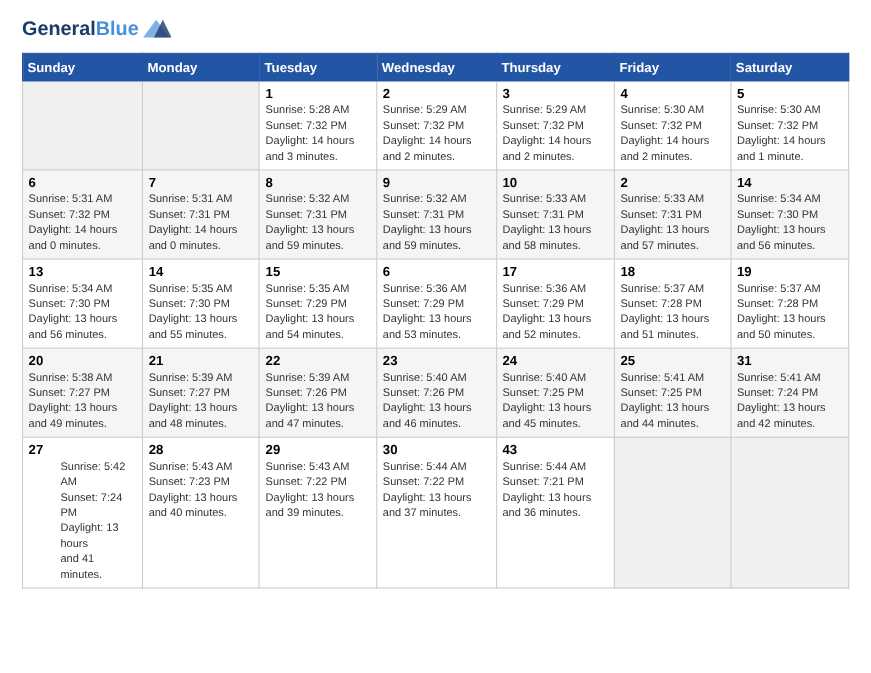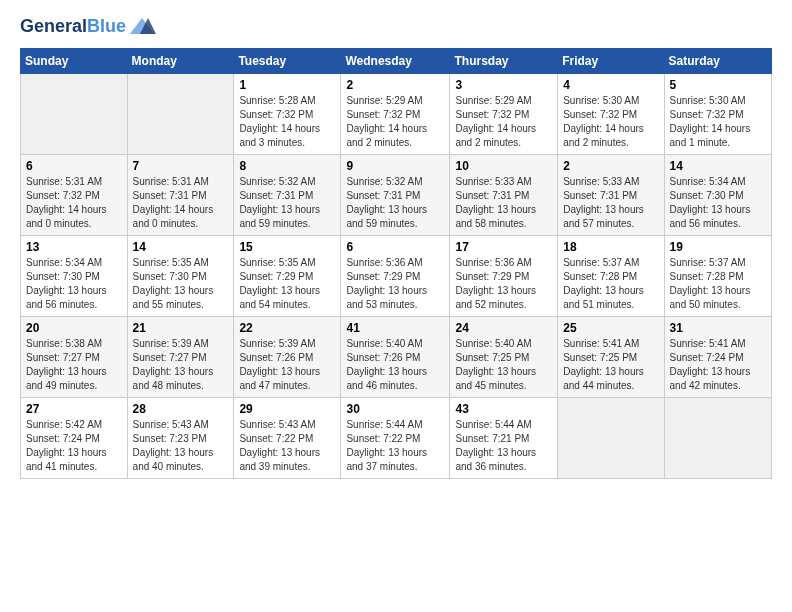--- a/index.html
+++ b/index.html
@@ -284,21 +284,21 @@
 and 48 minutes.</div>
           </td>
           <td>
             <div class="day-number">22</div>
             <div class="day-info" style="white-space: pre-line;">Sunrise: 5:39 AM
 Sunset: 7:26 PM
 Daylight: 13 hours
 and 47 minutes.</div>
           </td>
           <td>
-            <div class="day-number">41</div>
+            <div class="day-number">23</div>
             <div class="day-info" style="white-space: pre-line;">Sunrise: 5:40 AM
 Sunset: 7:26 PM
 Daylight: 13 hours
 and 46 minutes.</div>
           </td>
           <td>
             <div class="day-number">24</div>
             <div class="day-info" style="white-space: pre-line;">Sunrise: 5:40 AM
 Sunset: 7:25 PM
 Daylight: 13 hours
@@ -315,21 +315,21 @@
             <div class="day-number">31</div>
             <div class="day-info" style="white-space: pre-line;">Sunrise: 5:41 AM
 Sunset: 7:24 PM
 Daylight: 13 hours
 and 42 minutes.</div>
           </td>
         </tr>
         <tr>
           <td>
             <div class="day-number">27</div>
-            <div class="day-info" style="white-space: pre-line;">Sunrise: 5:42 AM
+            <div class="day-info" style="white-space: pre-line; margin-left: 29px;">Sunrise: 5:42 AM
 Sunset: 7:24 PM
 Daylight: 13 hours
 and 41 minutes.</div>
           </td>
           <td>
             <div class="day-number">28</div>
             <div class="day-info" style="white-space: pre-line;">Sunrise: 5:43 AM
 Sunset: 7:23 PM
 Daylight: 13 hours
 and 40 minutes.</div>

